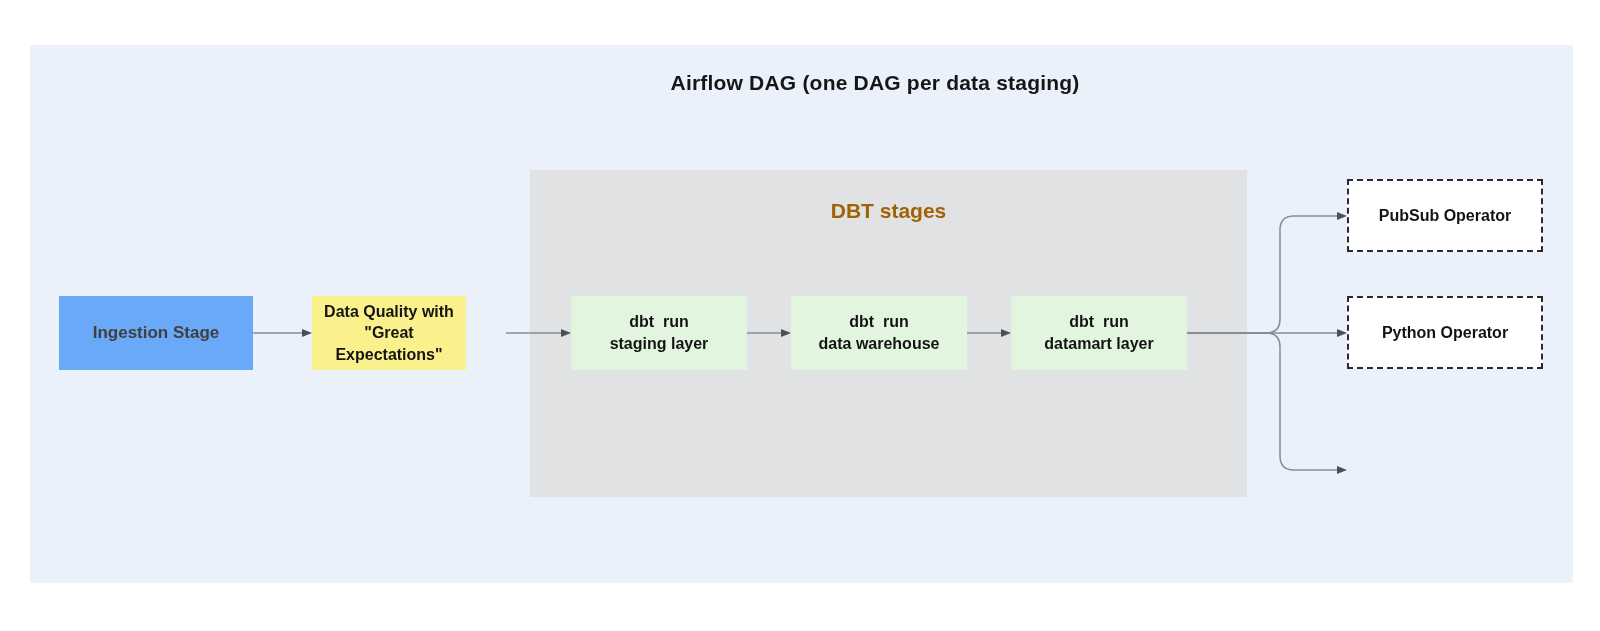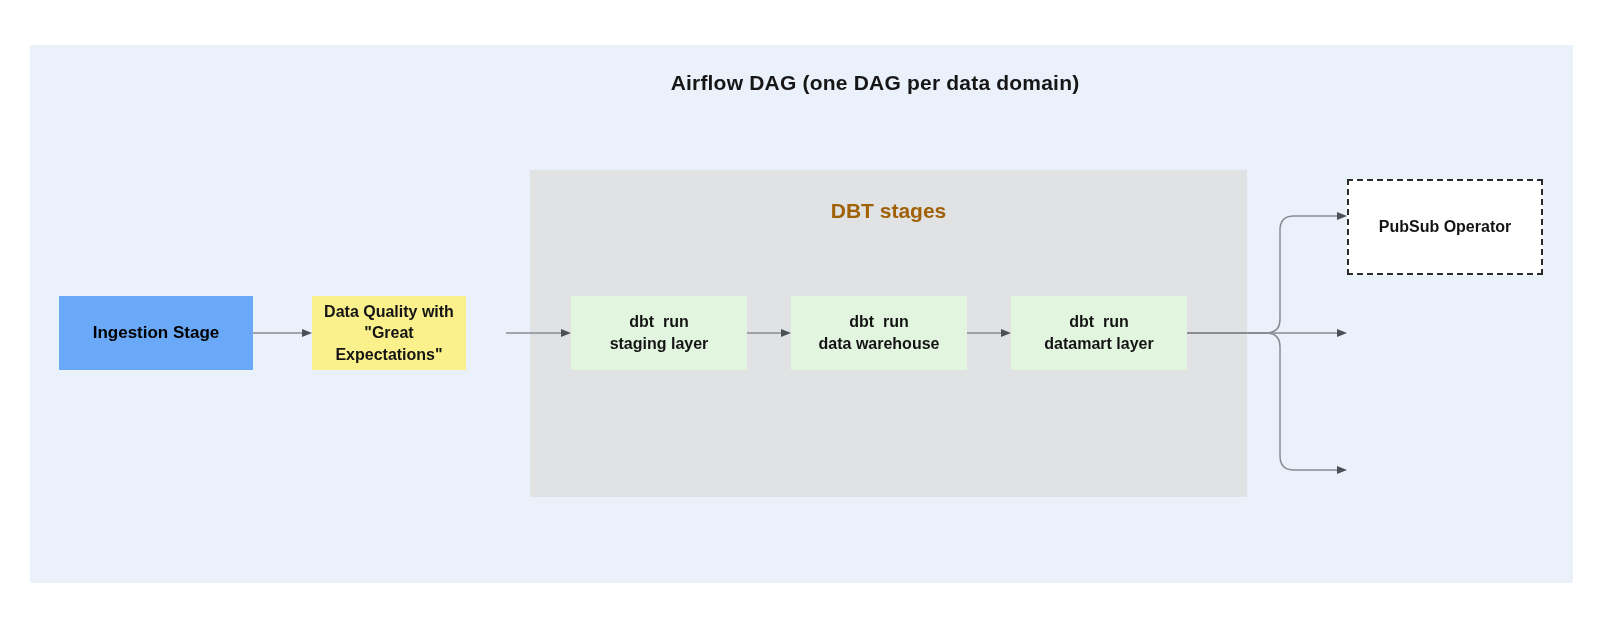--- a/index.html
+++ b/index.html
@@ -56,49 +56,49 @@
     font-size: 16px;
     font-weight: bold;
     color: #141414;
     line-height: 1.35;
     white-space: pre-wrap;
     box-sizing: border-box;
   }
   .node-ingestion {
     left: 59px; top: 296px; width: 194px; height: 74px;
     background: var(--c-ingestion, #6aa9f7);
-    color: #000000;
+    color: #404040;
     font-size: 17px;
   }
   .node-quality {
     left: 312px; top: 296px; width: 154px; height: 74px;
     background: var(--c-quality, #fbf18c);
   }
   .node-dbt { background: var(--c-dbt, #e2f6df); }
   .node-dbt-staging   { left: 571px;  top: 296px; width: 176px; height: 74px; }
   .node-dbt-warehouse { left: 791px;  top: 296px; width: 176px; height: 74px; }
   .node-dbt-datamart  { left: 1011px; top: 296px; width: 176px; height: 74px; }
   .node-operator {
     background: #ffffff;
     border: 2px dashed #2b2b2b;
-    width: 196px; height: 96px;
+    width: 196px; height: 73px;
     left: 1347px;
   }
   .node-pubsub { top: 179px; }
   .node-python { top: 296px; }
   .node-other  { top: 433px; }
 </style>
 </head>
 <body>
 
 <div class="stage">
 
   <div class="frame"></div>
 
-  <div class="diagram-title">Airflow DAG (one DAG per data domain)</div>
+  <div class="diagram-title">Airflow DAG (one DAG per data staging)</div>
 
   <div class="group-box"></div>
   <div class="group-title">DBT stages</div>
 
   <svg class="edges" viewBox="0 0 1600 631" xmlns="http://www.w3.org/2000/svg">
     <defs>
       <marker id="arrow" markerUnits="userSpaceOnUse" markerWidth="12" markerHeight="12" refX="0" refY="5" orient="auto">
         <path d="M0,1 L10,5 L0,9 Z" fill="#4b5056"></path>
       </marker>
     </defs>
@@ -122,15 +122,16 @@
 staging layer</div>
 
   <div class="node node-dbt node-dbt-warehouse">dbt  run
 data warehouse</div>
 
   <div class="node node-dbt node-dbt-datamart">dbt  run
 datamart layer</div>
 
   <div class="node node-operator node-pubsub">PubSub Operator</div>
 
+  <div class="node node-operator node-python">Python Operator</div>
 
 
 </div>
 
 </body></html>

